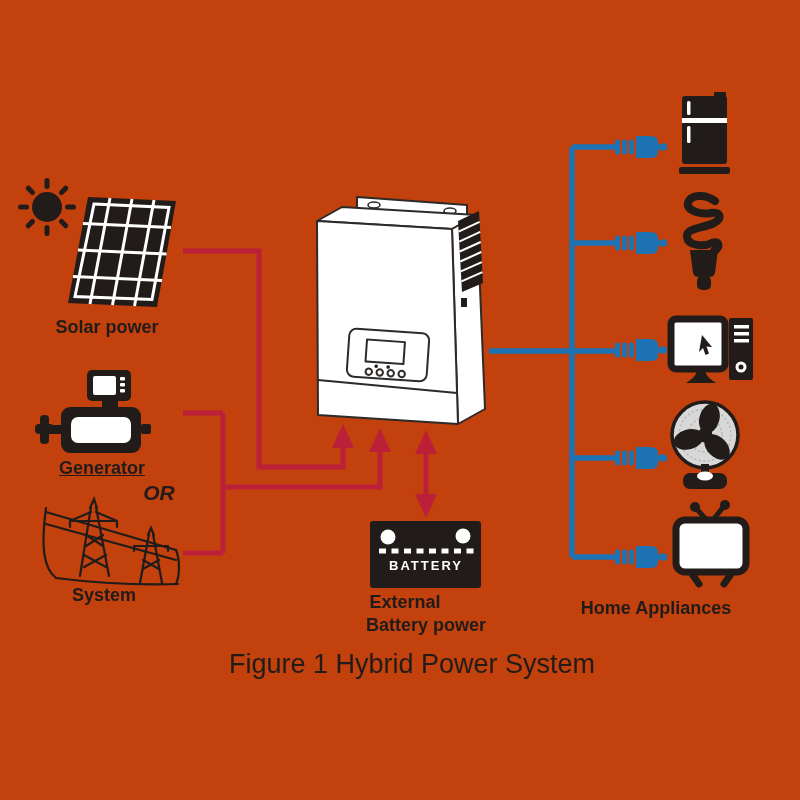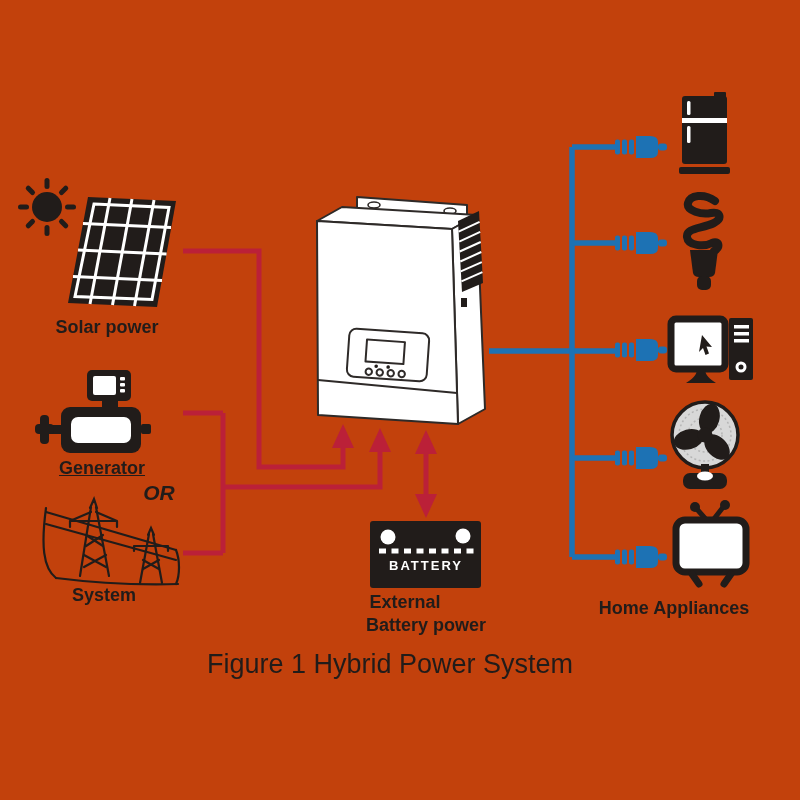--- a/index.html
+++ b/index.html
@@ -200,16 +200,16 @@
   </g>
 </svg>
 
 <div class="lbl" style="left:107px;top:318px;">Solar power</div>
 <div class="lbl" style="left:102px;top:459px;text-decoration:underline;">Generator</div>
 <div class="lbl or" style="left:159px;top:481px;">OR</div>
 <div class="lbl" style="left:104px;top:586px;">System</div>
 <div class="lbl on-dark" style="left:426px;top:559px;">BATTERY</div>
 <div class="lbl" style="left:405px;top:593px;">External</div>
 <div class="lbl" style="left:426px;top:616px;">Battery power</div>
-<div class="lbl" style="left:656px;top:599px;margin-left:18px;">Home Appliances</div>
-<div class="lbl caption" style="left:390px;top:650px;text-align:center;">Figure 1 Hybrid Power System</div>
+<div class="lbl" style="left:656px;top:599px;">Home Appliances</div>
+<div class="lbl caption" style="left:412px;top:650px;text-align:center;">Figure 1 Hybrid Power System</div>
 
 </div>
 
 </body></html>

